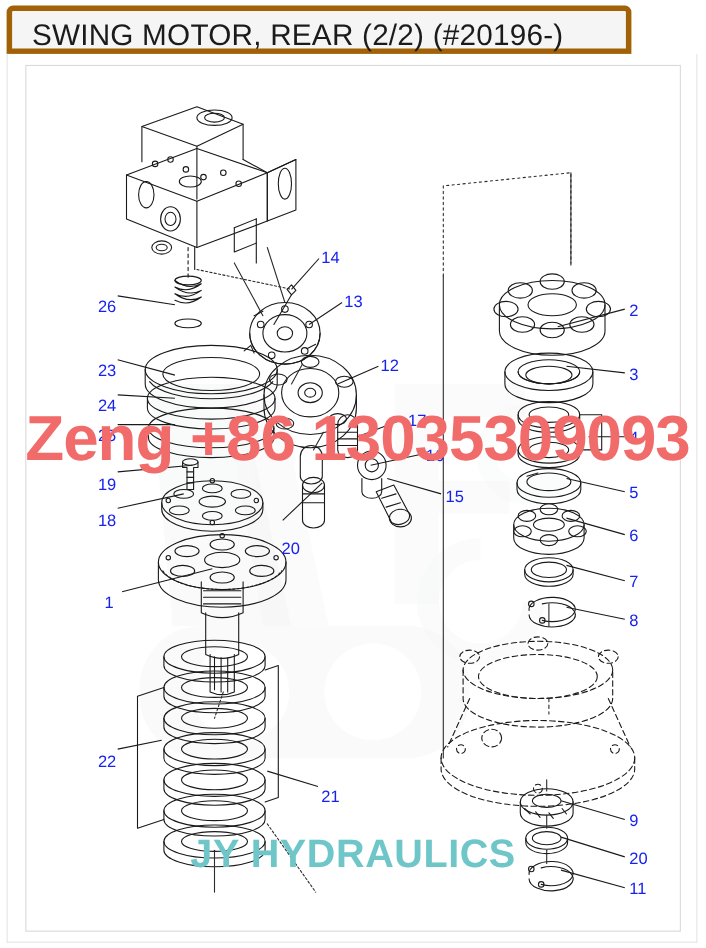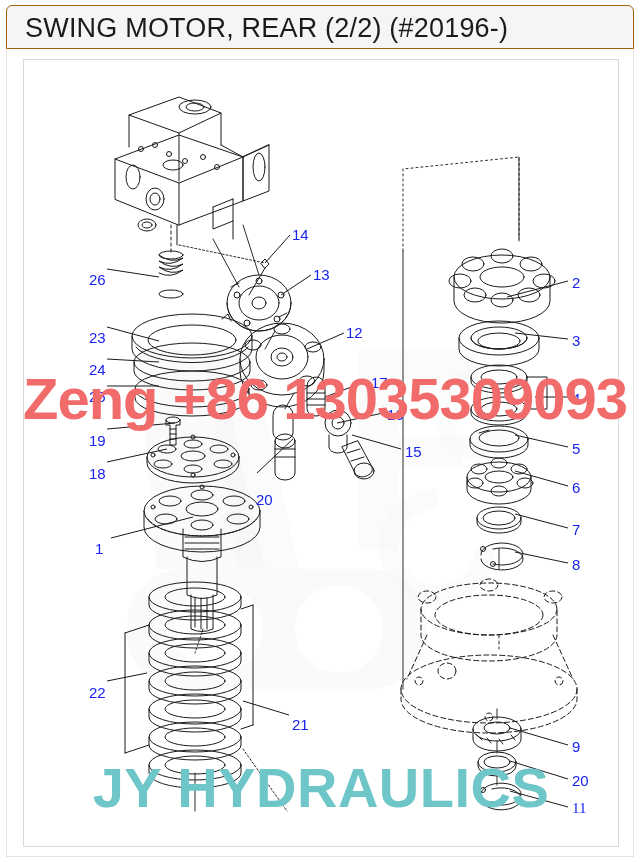--- a/index.html
+++ b/index.html
@@ -1,41 +1,41 @@
 <!DOCTYPE html>
 <html><head>
 <meta charset="utf-8">
 <style>
   html,body{margin:0;padding:0;background:#ffffff;}
   body{width:642px;height:862px;font-family:"Liberation Sans",sans-serif;overflow:hidden;}
   .page{position:relative;width:642px;height:862px;background:#ffffff;}
 
   
-  .header{position:absolute;left:6px;top:5px;width:628px;height:44px;
-          background:#f5f5f5;border:1px solid #a16207;border-radius:6px 6px 0 0;
+  .header{position:absolute;left:6px;top:5px;width:568px;height:44px;
+          background:#f5f5f5;border:5px solid #a16207;border-radius:6px 6px 0 0;
           box-sizing:border-box;}
   .header-title{position:absolute;left:18px;top:7px;font-size:27px;color:#1b1b1b;
           font-family:"Liberation Sans",sans-serif;letter-spacing:.2px;white-space:nowrap;}
 
   
   .sheet{position:absolute;left:6px;top:49px;width:628px;height:808px;
          background:#ffffff;border:1px solid #e4e4e4;border-top:none;box-sizing:border-box;overflow:hidden;}
   .sheet-frame{position:absolute;left:16px;top:10px;width:596px;height:788px;
          border:1px solid #d9d9d9;box-sizing:border-box;}
 
   
   .layer{position:absolute;left:0;top:0;width:628px;height:808px;}
 
   
   .wm-ghost{position:absolute;left:0;top:0;width:628px;height:808px;opacity:.10;}
   .wm-red{position:absolute;left:-2px;top:316px;width:640px;text-align:center;
           font-size:58px;font-weight:bold;color:#f26b6b;
           font-family:"Liberation Sans",sans-serif;white-space:nowrap;letter-spacing:-1px;}
   .wm-teal{position:absolute;left:0;top:706px;width:628px;text-align:center;
-          font-size:56px;font-weight:bold;color:#6fc6c9;
+          font-size:36px;font-weight:bold;color:#6fc6c9;
           font-family:"Liberation Sans",sans-serif;white-space:nowrap;letter-spacing:.5px;}
 
   
   .callout{position:absolute;color:#1822ee;font-size:15px;
            font-family:"Liberation Sans",sans-serif;line-height:1;}
 </style>
 </head>
 <body>
 
 <div class="page">
@@ -416,21 +416,21 @@
         <div class="callout" style="left: 88px; top: 492px;">1</div>
         <div class="callout" style="left: 565px; top: 226px;">2</div>
         <div class="callout" style="left: 565px; top: 284px;">3</div>
         <div class="callout" style="left: 565px; top: 342px;">4</div>
         <div class="callout" style="left: 565px; top: 392px;">5</div>
         <div class="callout" style="left: 565px; top: 431px;">6</div>
         <div class="callout" style="left: 565px; top: 473px;">7</div>
         <div class="callout" style="left: 565px; top: 508px;">8</div>
         <div class="callout" style="left: 565px; top: 690px;">9</div>
         <div class="callout" style="left: 565px; top: 724px;">20</div>
-        <div class="callout" style="left: 565px; top: 752px; font-family: Liberation Serif, serif;">11</div>
+        <div class="callout" style="left: 565px; top: 752px;">11</div>
         <div class="callout" style="left: 339px; top: 276px;">12</div>
         <div class="callout" style="left: 306px; top: 218px;">13</div>
         <div class="callout" style="left: 285px; top: 178px;">14</div>
         <div class="callout" style="left: 398px; top: 395px;">15</div>
         <div class="callout" style="left: 380px; top: 358px;">16</div>
         <div class="callout" style="left: 364px; top: 326px;">17</div>
         <div class="callout" style="left: 82px; top: 417px;">18</div>
         <div class="callout" style="left: 82px; top: 384px;">19</div>
         <div class="callout" style="left: 249px; top: 429px; margin-top: 14px;">20</div>
         <div class="callout" style="left: 285px; top: 668px;">21</div>

